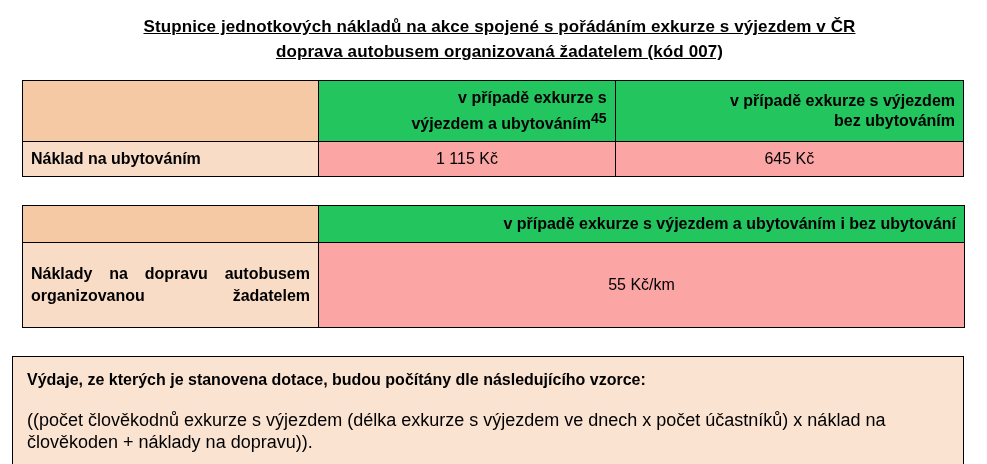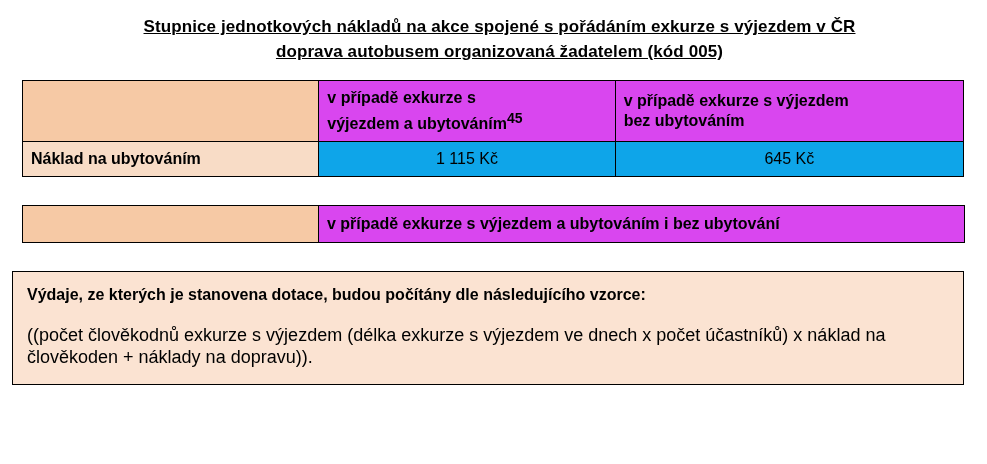--- a/index.html
+++ b/index.html
@@ -41,33 +41,34 @@
     border-collapse: collapse;
     table-layout: fixed;
     font-size: 16px;
   }
   table.doc-table td {
     border: 1px solid #000000;
     vertical-align: middle;
     padding: 4px 8px;
   }
   .hdr {
-    background: #d946ef;
+    background: #22c55e;
     font-weight: bold;
     line-height: 20px;
+    text-align: right;
   }
   .hdr-empty {
     background: #f6c9a5;
   }
   .rowlabel {
     background: #f8dcc6;
     font-weight: bold;
   }
   .valcell {
-    background: #0ea5e9;
+    background: #fca5a5;
     text-align: center;
   }
   sup {
     font-size: 14px;
     vertical-align: super;
     font-weight: bold;
   }
 
   
   .table1-wrap {
@@ -122,21 +123,21 @@
     line-height: 22px;
   }
 </style>
 </head>
 <body>
 
 <div class="page">
 
   <div class="title-block">
     <div class="title-line">Stupnice jednotkových nákladů na akce spojené s pořádáním exkurze s výjezdem v ČR</div>
-    <div class="title-line">doprava autobusem organizovaná žadatelem (kód 005)</div>
+    <div class="title-line">doprava autobusem organizovaná žadatelem (kód 007)</div>
   </div>
 
   <div class="table1-wrap">
     <table class="doc-table" id="table1">
       <colgroup>
         <col class="c0">
           <col class="c1">
           <col class="c2">
       </colgroup>
       <tbody>
@@ -164,20 +165,24 @@
     <table class="doc-table" id="table2">
       <colgroup>
         <col class="c0">
           <col class="c1">
       </colgroup>
       <tbody>
         <tr class="hdr-row">
           <td class="hdr-empty"></td>
           <td class="hdr">v případě exkurze s výjezdem a ubytováním i bez ubytování</td>
         </tr>
+        <tr class="data-row">
+          <td class="rowlabel justify-label">Náklady na dopravu autobusem organizovanou žadatelem</td>
+          <td class="valcell">55 Kč/km</td>
+        </tr>
       </tbody>
     </table>
   </div>
 
   <div class="note-wrap">
     <div class="note-box">
       <div class="note-heading">Výdaje, ze kterých je stanovena dotace, budou počítány dle následujícího vzorce:</div>
       <div class="note-body">((počet člověkodnů exkurze s výjezdem (délka exkurze s výjezdem ve dnech x počet účastníků) x náklad na člověkoden + náklady na dopravu)).</div>
     </div>
   </div>

